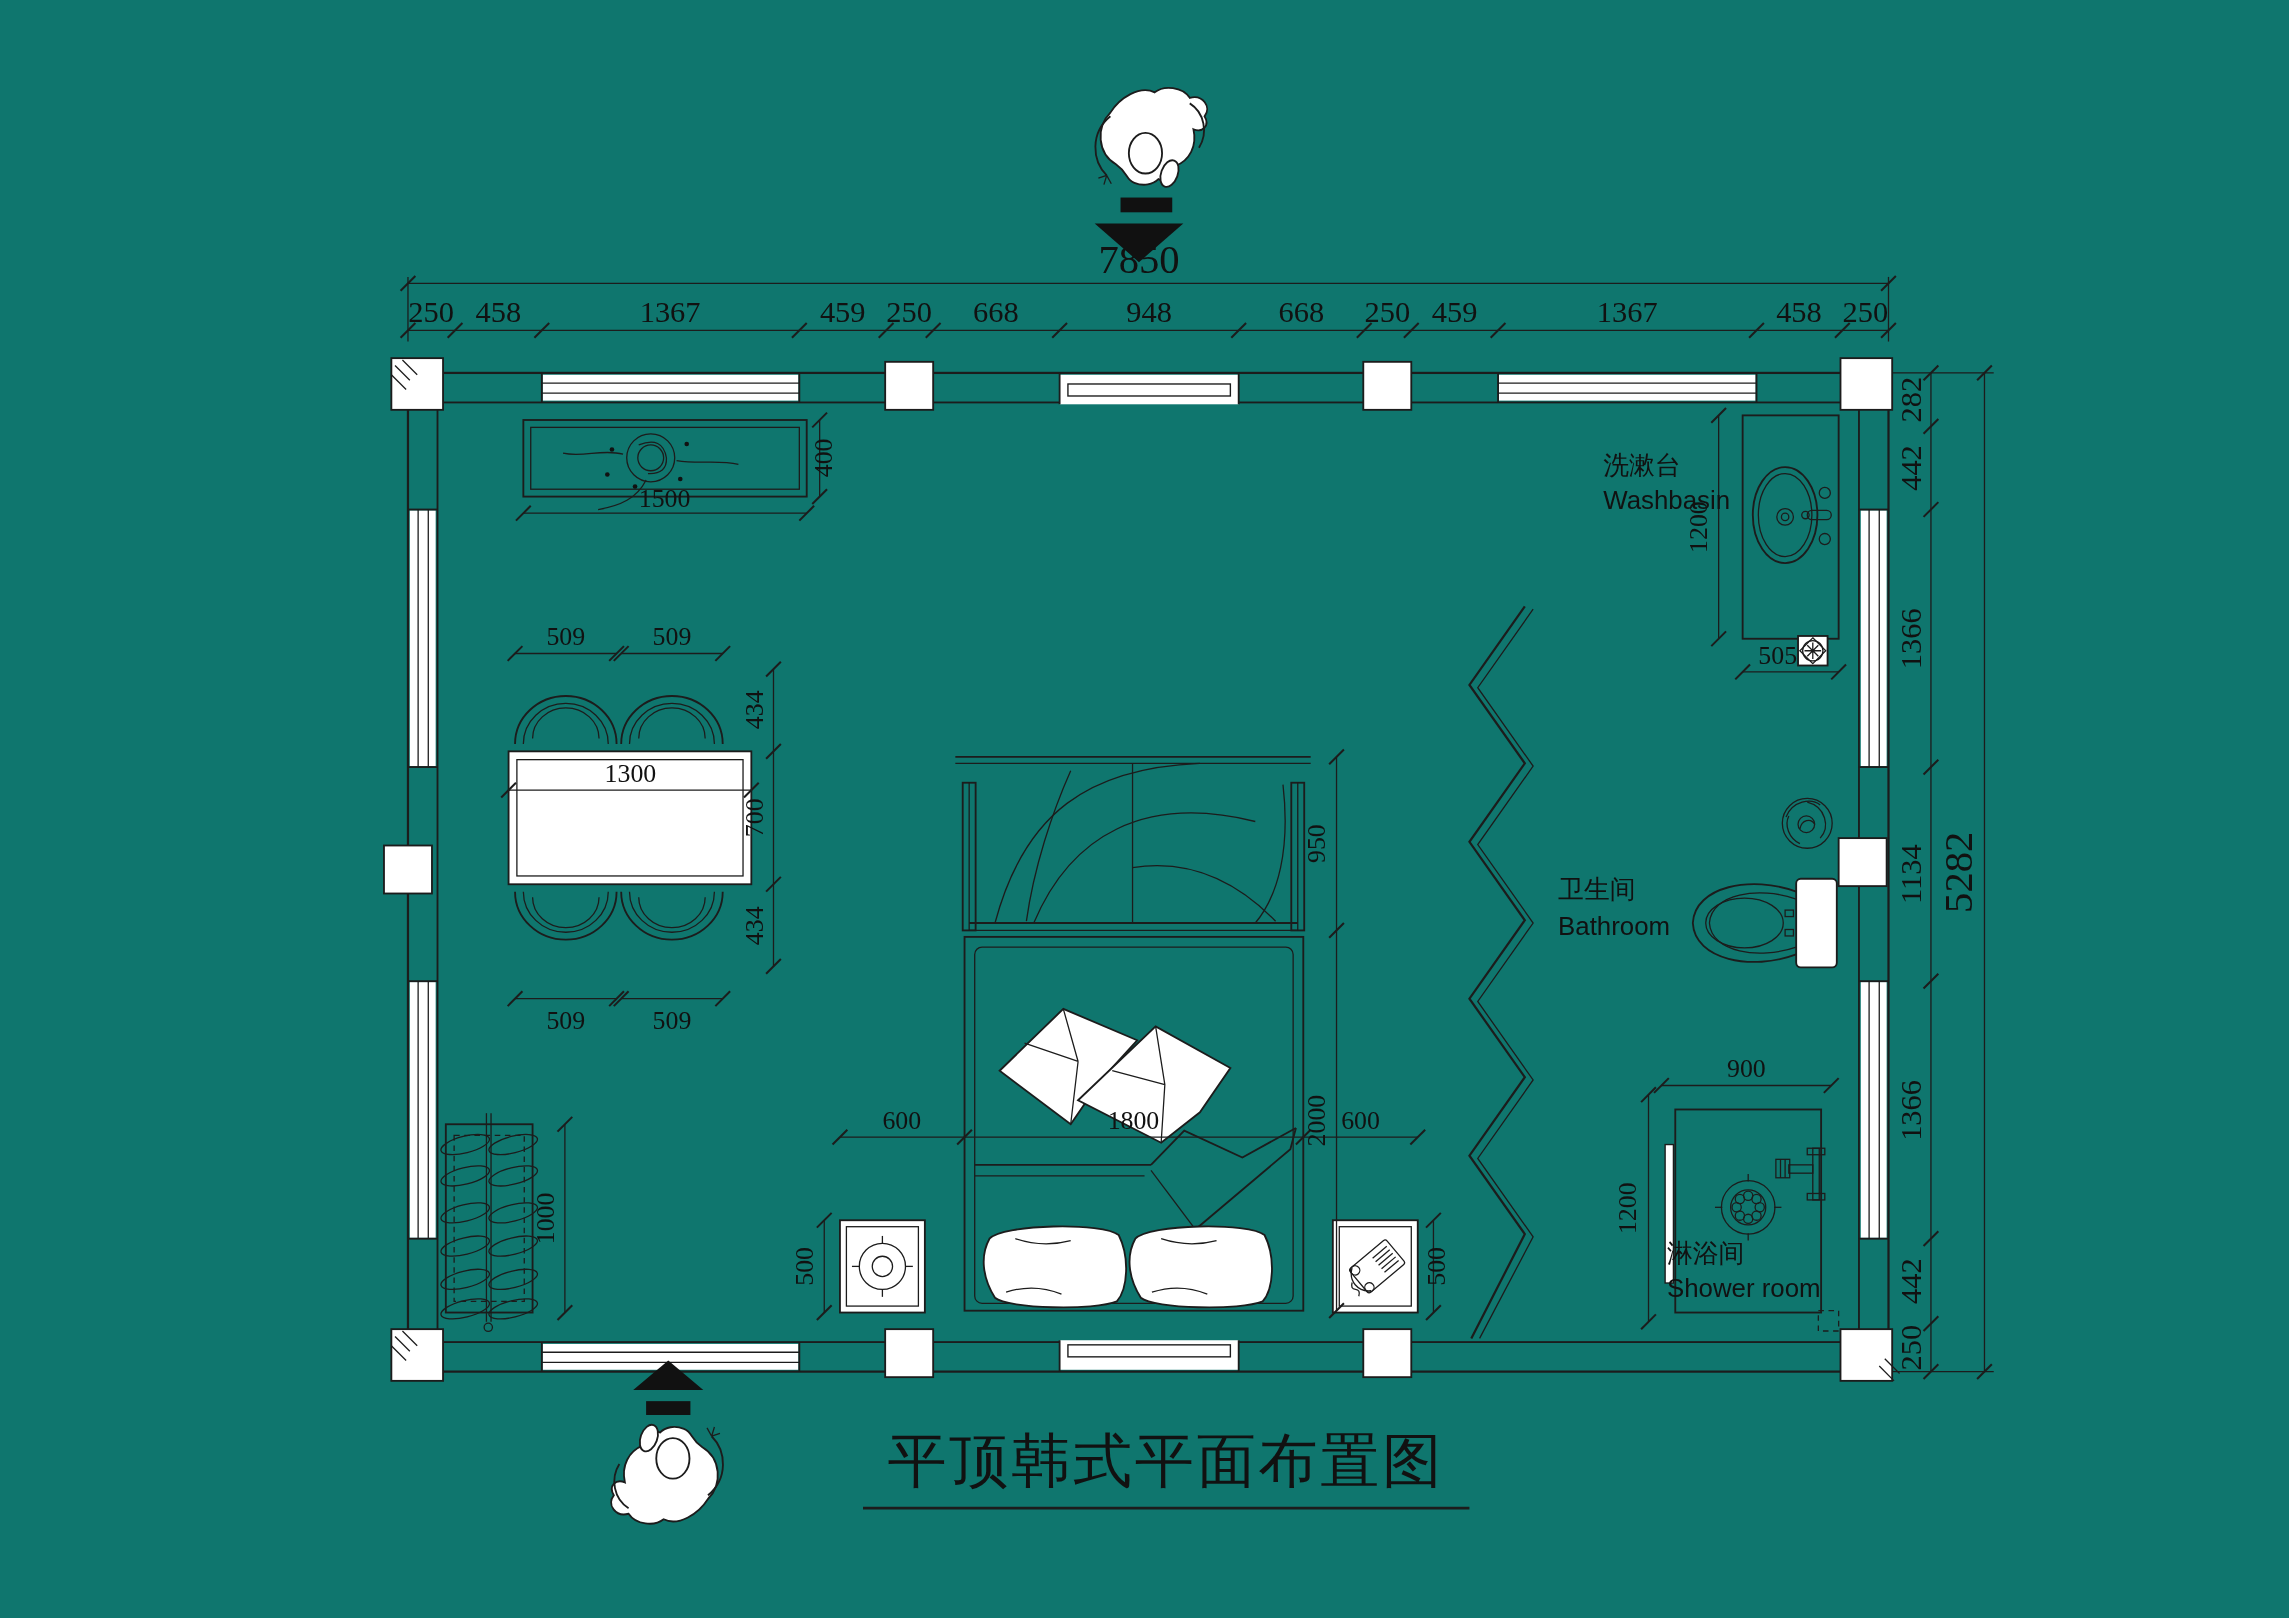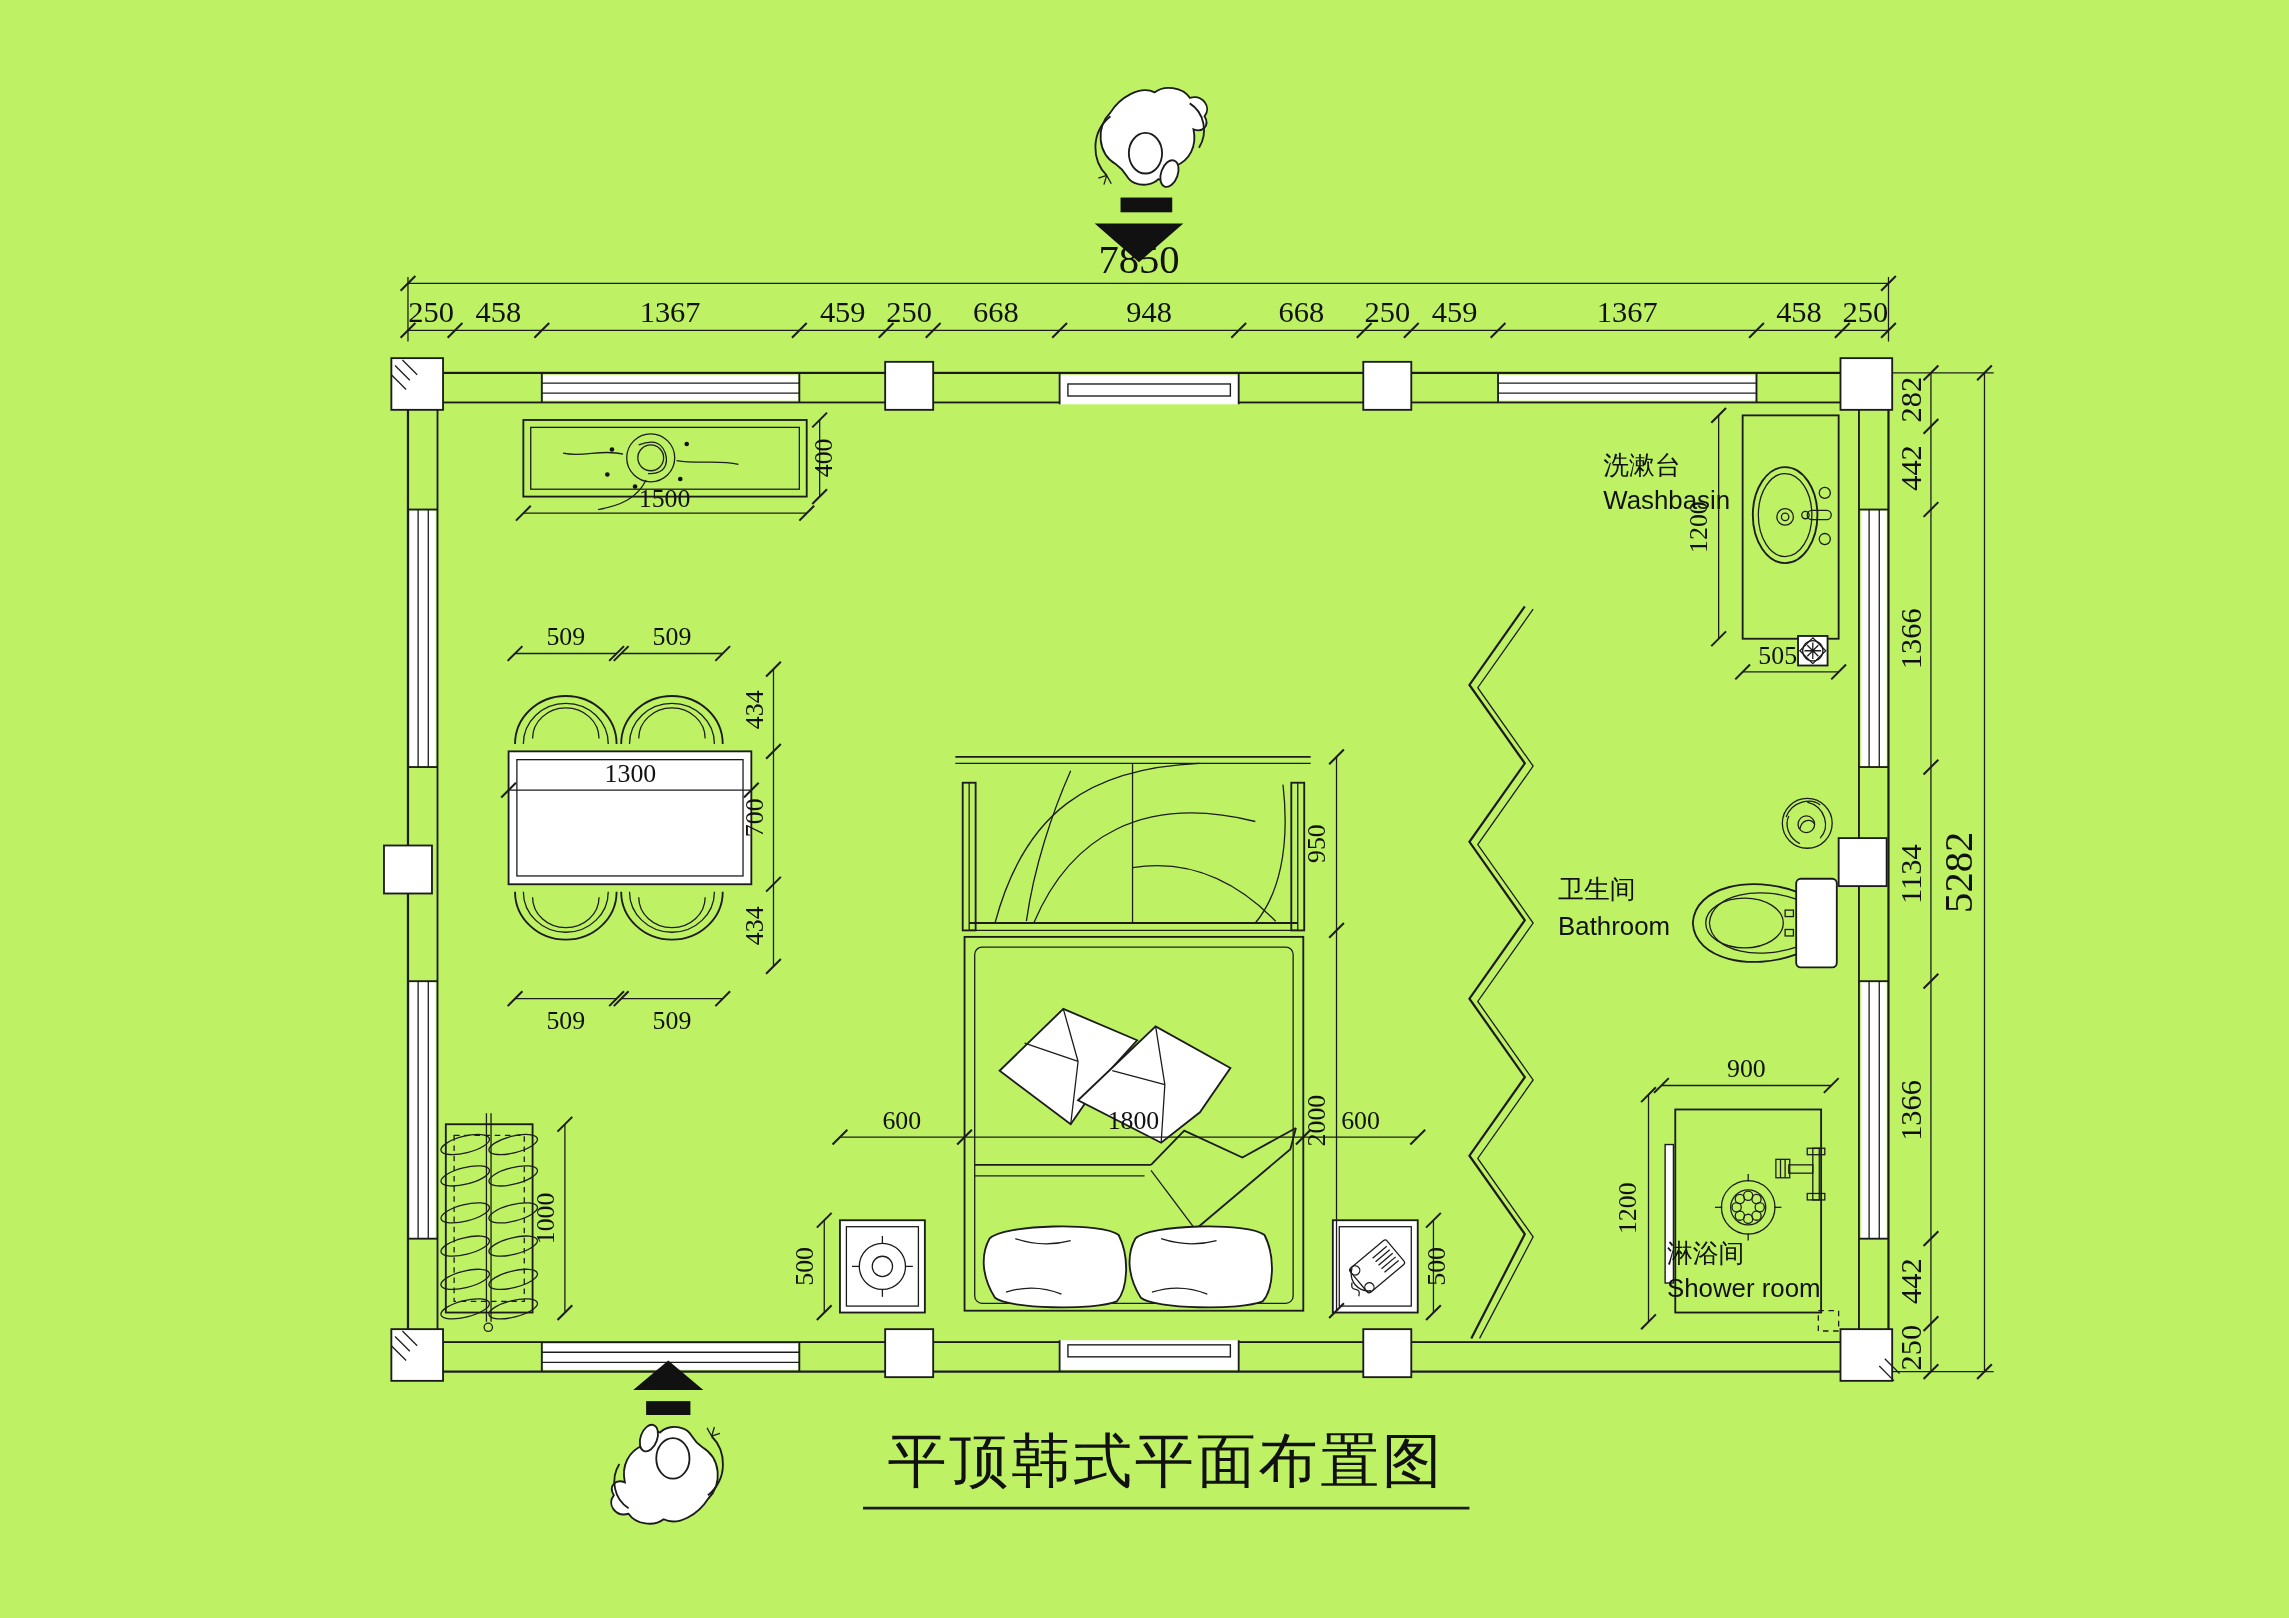--- a/index.html
+++ b/index.html
@@ -1,16 +1,16 @@
 <!DOCTYPE html>
 <html style="font-size:14.8px"><head>
 <meta charset="utf-8">
 <style>
   html,body{margin:0;padding:0;background:#ffffff;}
-  #stage{position:relative;width:2290px;height:1619px;background:#bef264;overflow:hidden;}
+  #stage{position:relative;width:2290px;height:1619px;background:#0f766e;overflow:hidden;}
   svg{position:absolute;left:0;top:0;}
   .s2{stroke:#1c1c1c;stroke-width:2;fill:none;}
   .s25{stroke:#1c1c1c;stroke-width:2.4;fill:none;}
   .s1{stroke:#1c1c1c;stroke-width:1.4;fill:none;}
   .s3{stroke:#1c1c1c;stroke-width:3;fill:none;}
   .w{fill:#ffffff;stroke:none;}
   .wb{fill:#ffffff;stroke:#1c1c1c;stroke-width:2;}
   .wb1{fill:#ffffff;stroke:#1c1c1c;stroke-width:1.5;}
   .k{fill:#111111;stroke:none;}
   .dash{stroke-dasharray:6 5;}

